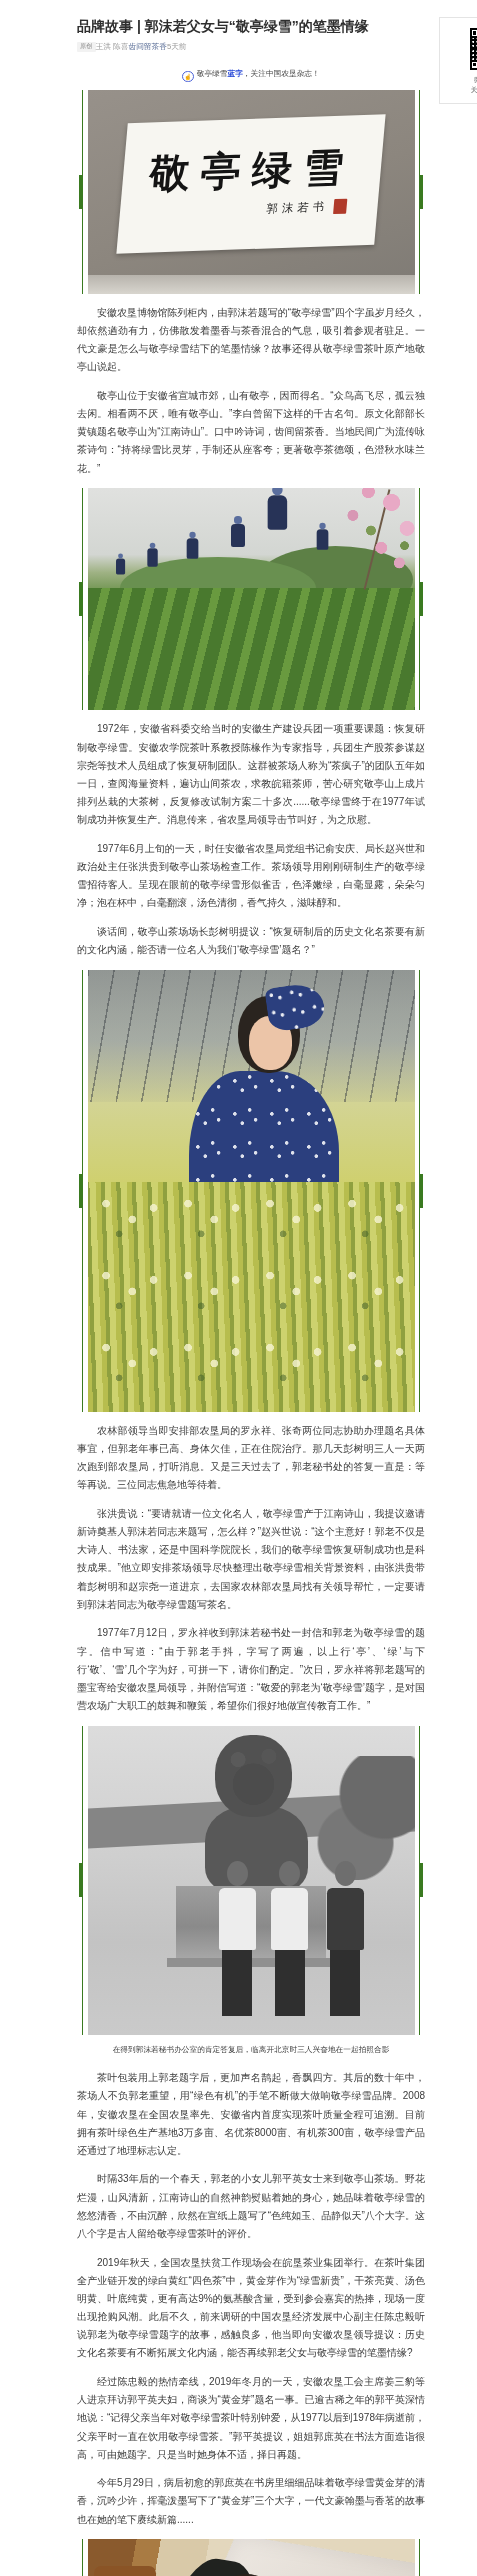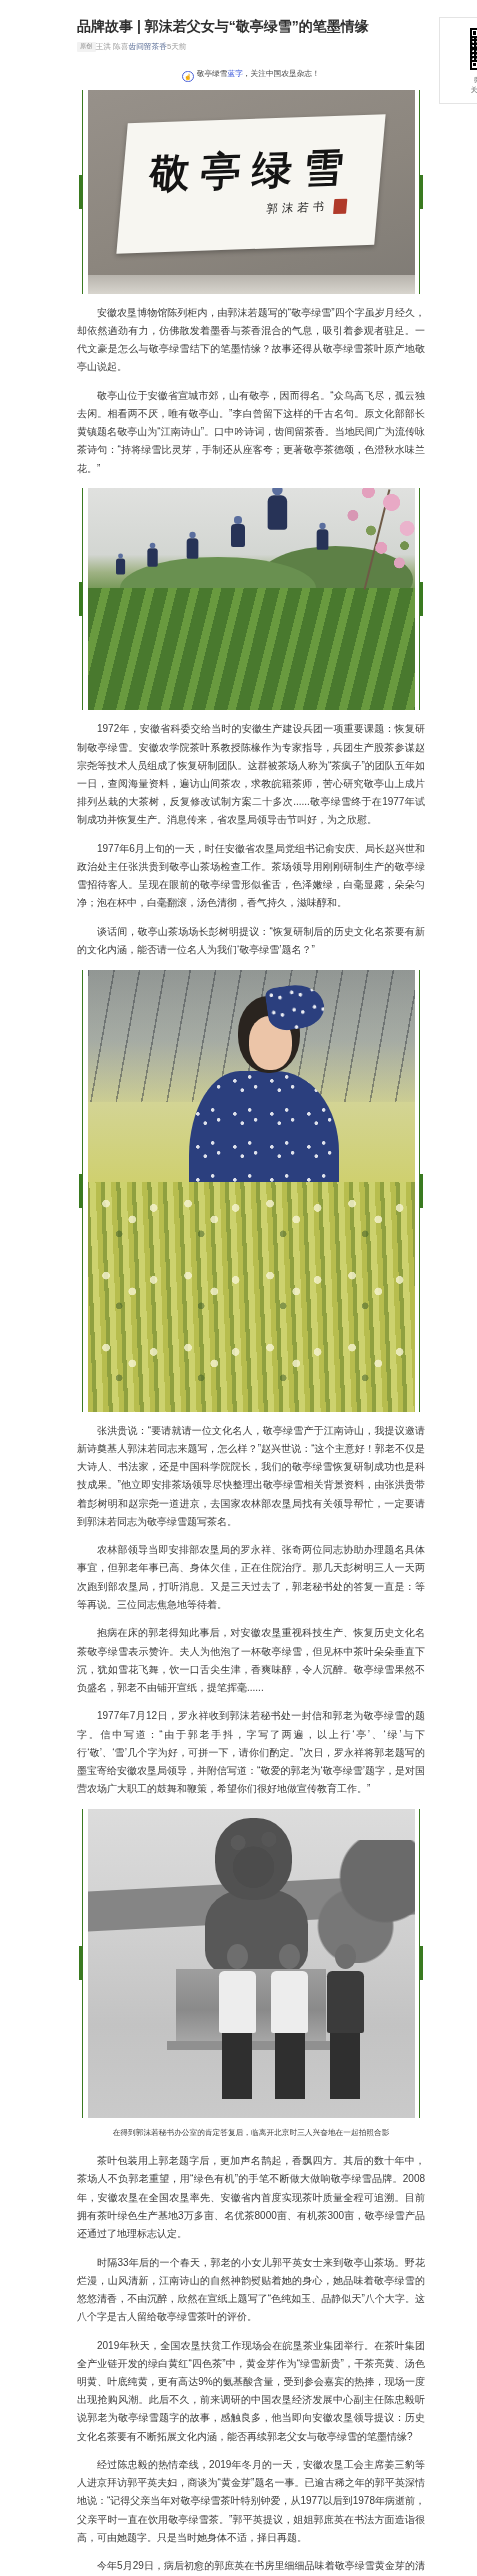--- a/index.html
+++ b/index.html
@@ -12,21 +12,21 @@
   .qr-float p{margin:1px 0;font-size:6.7px;color:#555;}
 
   .content{padding:0 52px 0 77px;}
   .page-title{font-size:14px;line-height:1.45;color:#2f2f2f;font-weight:700;margin:15.5px 0 6.2px;}
   .meta{display:flex;align-items:center;gap:0;font-size:7.7px;color:#9b9b9b;}
   .badge{background:#f2f2f2;color:#8c8c8c;font-size:6.2px;padding:0.5px 3.1px;border-radius:1px;}
   .account{color:#576b95;cursor:pointer;}
 
   .follow-line{text-align:center;font-size:7.7px;color:#454545;margin:17.5px 0 5.2px;}
   .follow-icon{display:inline-block;width:9.8px;height:9.8px;border:0.5px solid #4a62d8;border-radius:50%;color:#4a62d8;font-size:6.2px;line-height:9.8px;vertical-align:-2.1px;margin-right:2.6px;text-align:center;}
-  .blue-word{color:#2b4bd7;font-weight:400;}
+  .blue-word{color:#2b4bd7;font-weight:700;}
 
   p.para{font-size:10px;line-height:1.82;margin:10.3px 0;text-align:justify;text-indent:2em;color:#3a3a3a;}
 
   
   .media-frame{position:relative;width:327px;margin:7.2px auto;}
   .media-frame::before,.media-frame::after{content:"";position:absolute;top:0;bottom:0;width:1px;background:#3a7a20;}
   .media-frame::before{left:-5.7px;} .media-frame::after{right:-5.7px;}
   .accent-l,.accent-r{position:absolute;width:3.6px;height:34px;top:50%;transform:translateY(-50%);background:#3a7a20;}
   .accent-l{left:-8.8px;} .accent-r{right:-8.8px;}
   .photo{position:relative;width:327px;overflow:hidden;}
@@ -196,23 +196,22 @@
         <div class="body"></div>
         <div class="head"></div>
         <div class="face"></div>
         <div class="scarf"></div>
         <div class="arm arm1"></div>
         <div class="arm arm2"></div>
         <div class="plants"></div>
       </div>
     </div>
 
+    <p class="para">农林部领导当即安排部农垦局的罗永祥、张奇两位同志协助办理题名具体事宜，但郭老年事已高、身体欠佳，正在住院治疗。那几天彭树明三人一天两次跑到部农垦局，打听消息。又是三天过去了，郭老秘书处的答复一直是：等等再说。三位同志焦急地等待着。</p>
     <p class="para">张洪贵说：“要请就请一位文化名人，敬亭绿雪产于江南诗山，我提议邀请新诗奠基人郭沫若同志来题写，怎么样？”赵兴世说：“这个主意好！郭老不仅是大诗人、书法家，还是中国科学院院长，我们的敬亭绿雪恢复研制成功也是科技成果。”他立即安排茶场领导尽快整理出敬亭绿雪相关背景资料，由张洪贵带着彭树明和赵宗尧一道进京，去国家农林部农垦局找有关领导帮忙，一定要请到郭沫若同志为敬亭绿雪题写茶名。</p>
-    <p class="para">农林部领导当即安排部农垦局的罗永祥、张奇两位同志协助办理题名具体事宜，但郭老年事已高、身体欠佳，正在住院治疗。那几天彭树明三人一天两次跑到部农垦局，打听消息。又是三天过去了，郭老秘书处的答复一直是：等等再说。三位同志焦急地等待着。</p>
-    <p class="para">抱病在床的郭老得知此事后，对安徽农垦重视科技生产、恢复历史文化名茶敬亭绿雪表示赞许。夫人为他泡了一杯敬亭绿雪，但见杯中茶叶朵朵垂直下沉，犹如雪花飞舞，饮一口舌尖生津，香爽味醇，令人沉醉。敬亭绿雪果然不负盛名，郭老不由铺开宣纸，提笔挥毫......</p>
     <p class="para">1977年7月12日，罗永祥收到郭沫若秘书处一封信和郭老为敬亭绿雪的题字。信中写道：“由于郭老手抖，字写了两遍，以上行‘亭’、‘绿’与下行‘敬’、‘雪’几个字为好，可拼一下，请你们酌定。”次日，罗永祥将郭老题写的墨宝寄给安徽农垦局领导，并附信写道：“敬爱的郭老为‘敬亭绿雪’题字，是对国营农场广大职工的鼓舞和鞭策，希望你们很好地做宣传教育工作。”</p>
 
     <div class="media-frame">
       <span class="accent-l"></span>
       <span class="accent-r"></span>
       <div class="photo ph4">
         <div class="roof"></div>
         <div class="foliage"></div>
         <div class="lionbody"></div>
         <div class="lion"></div>

